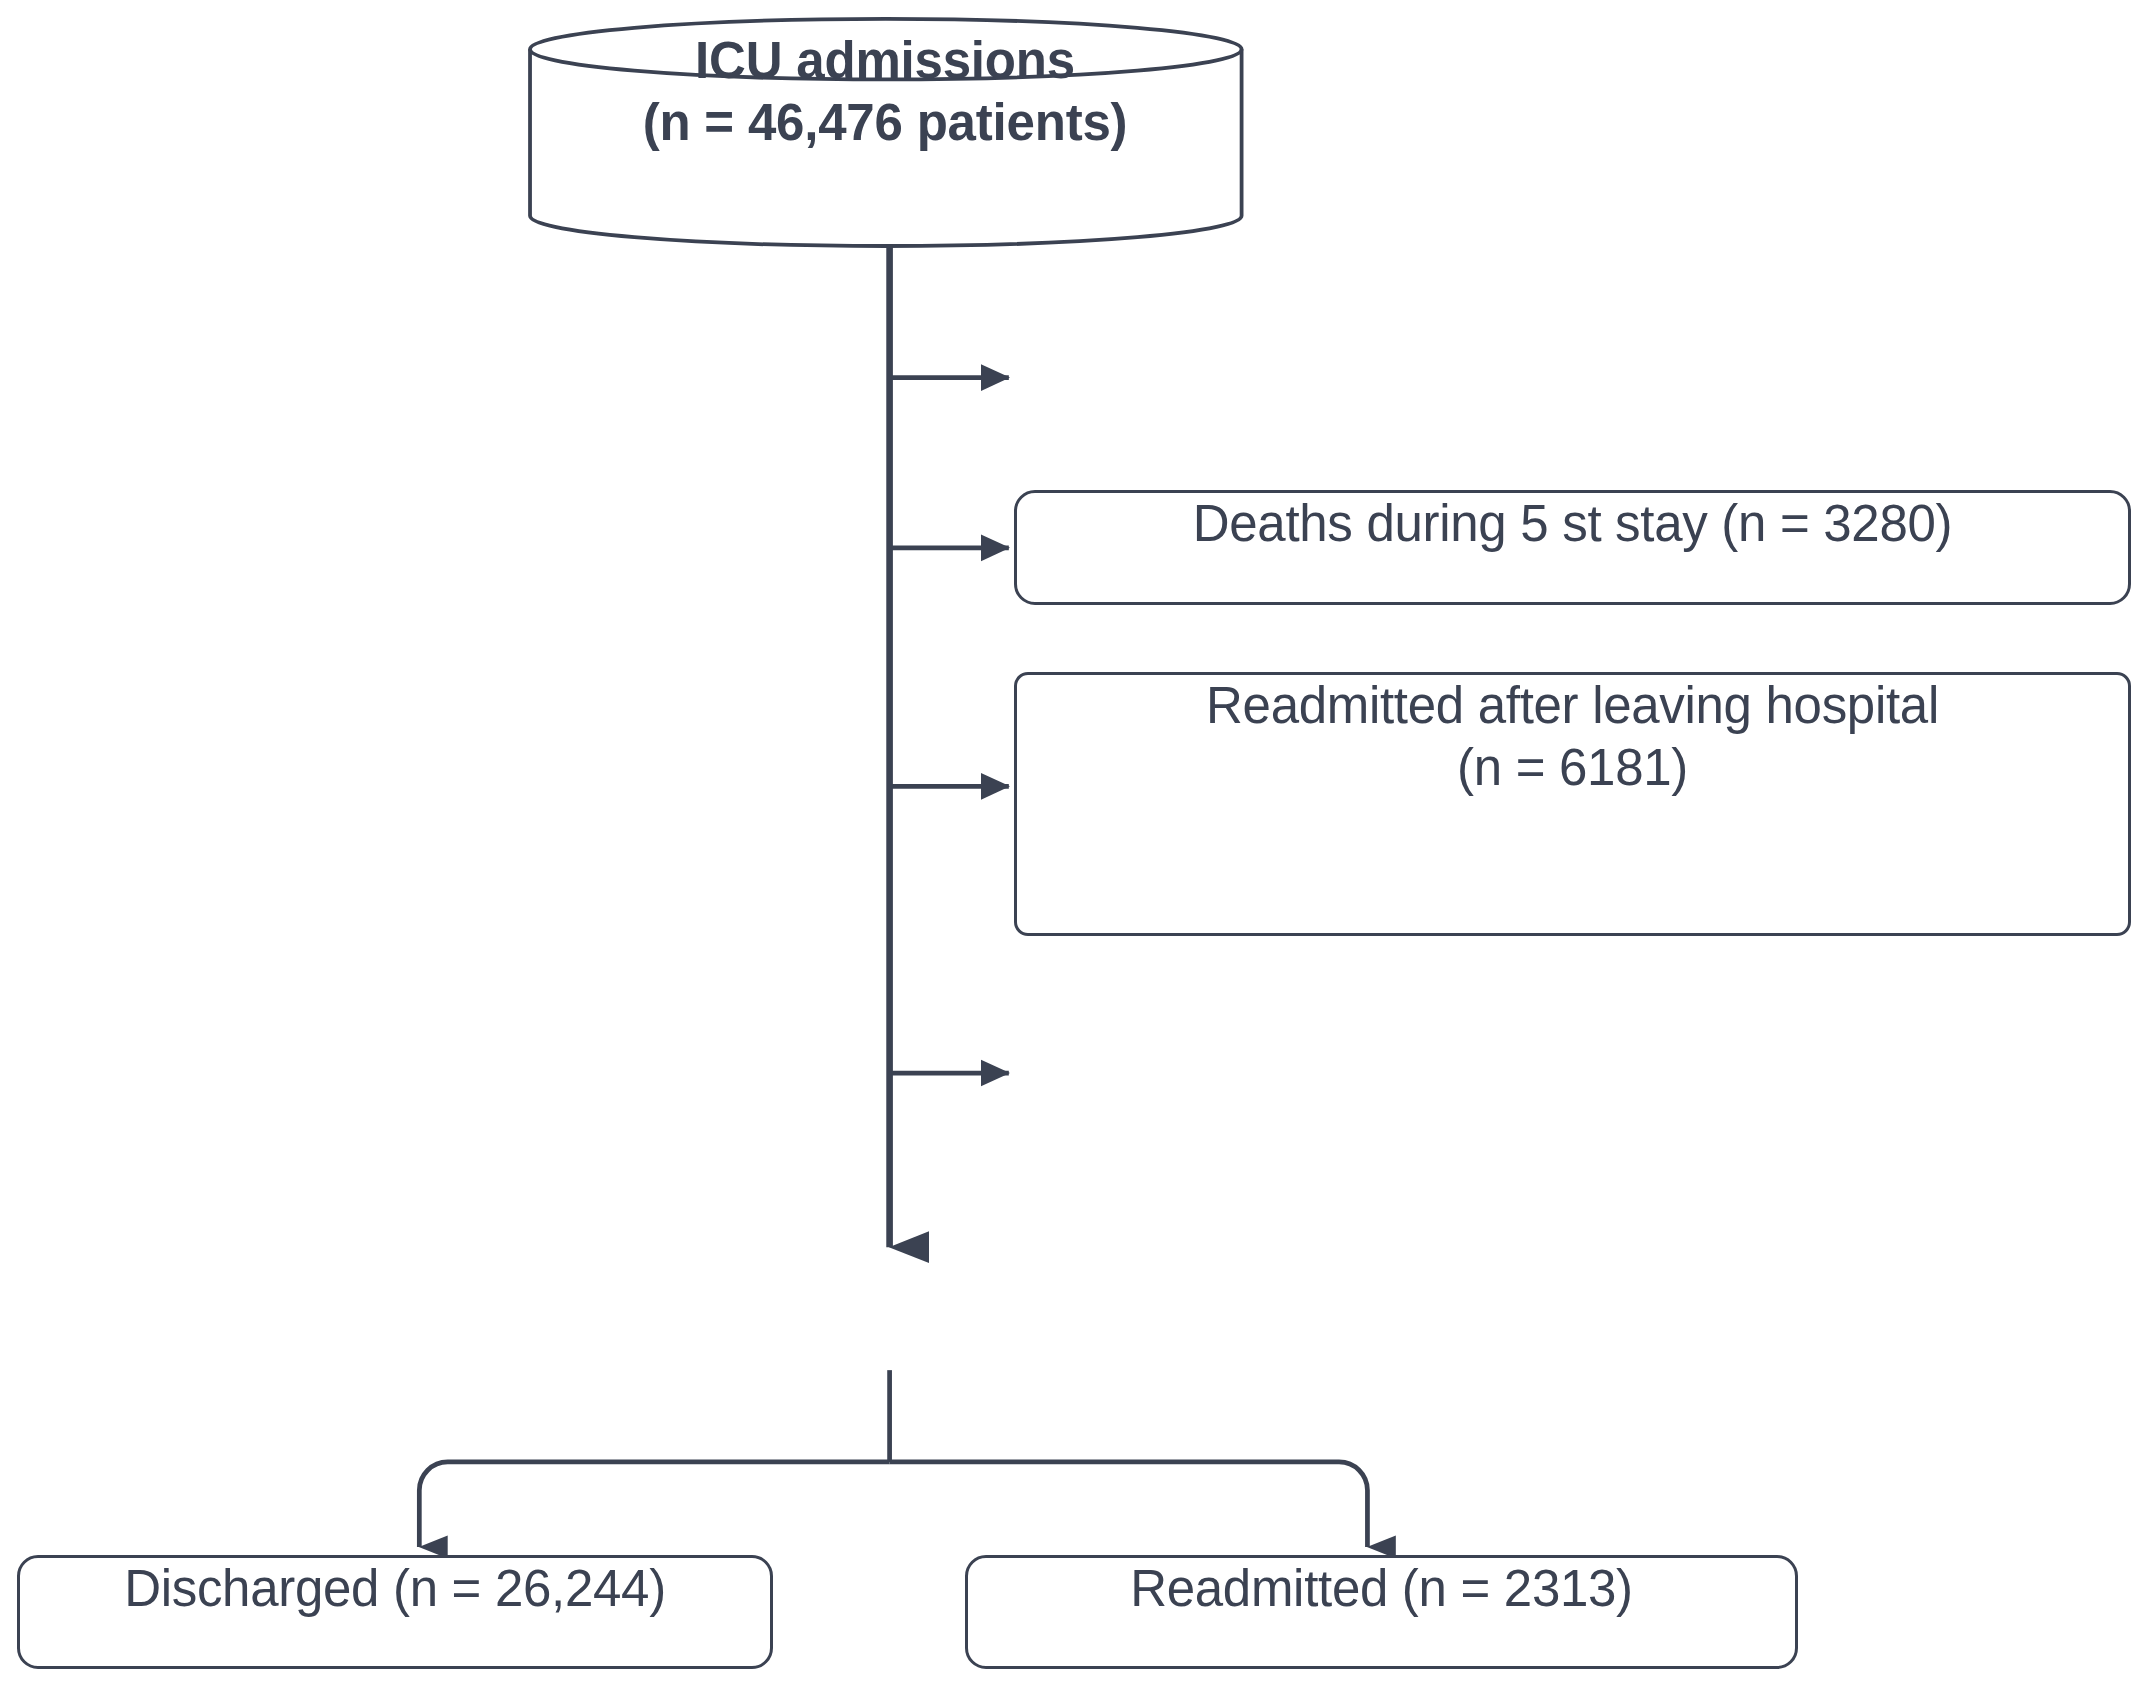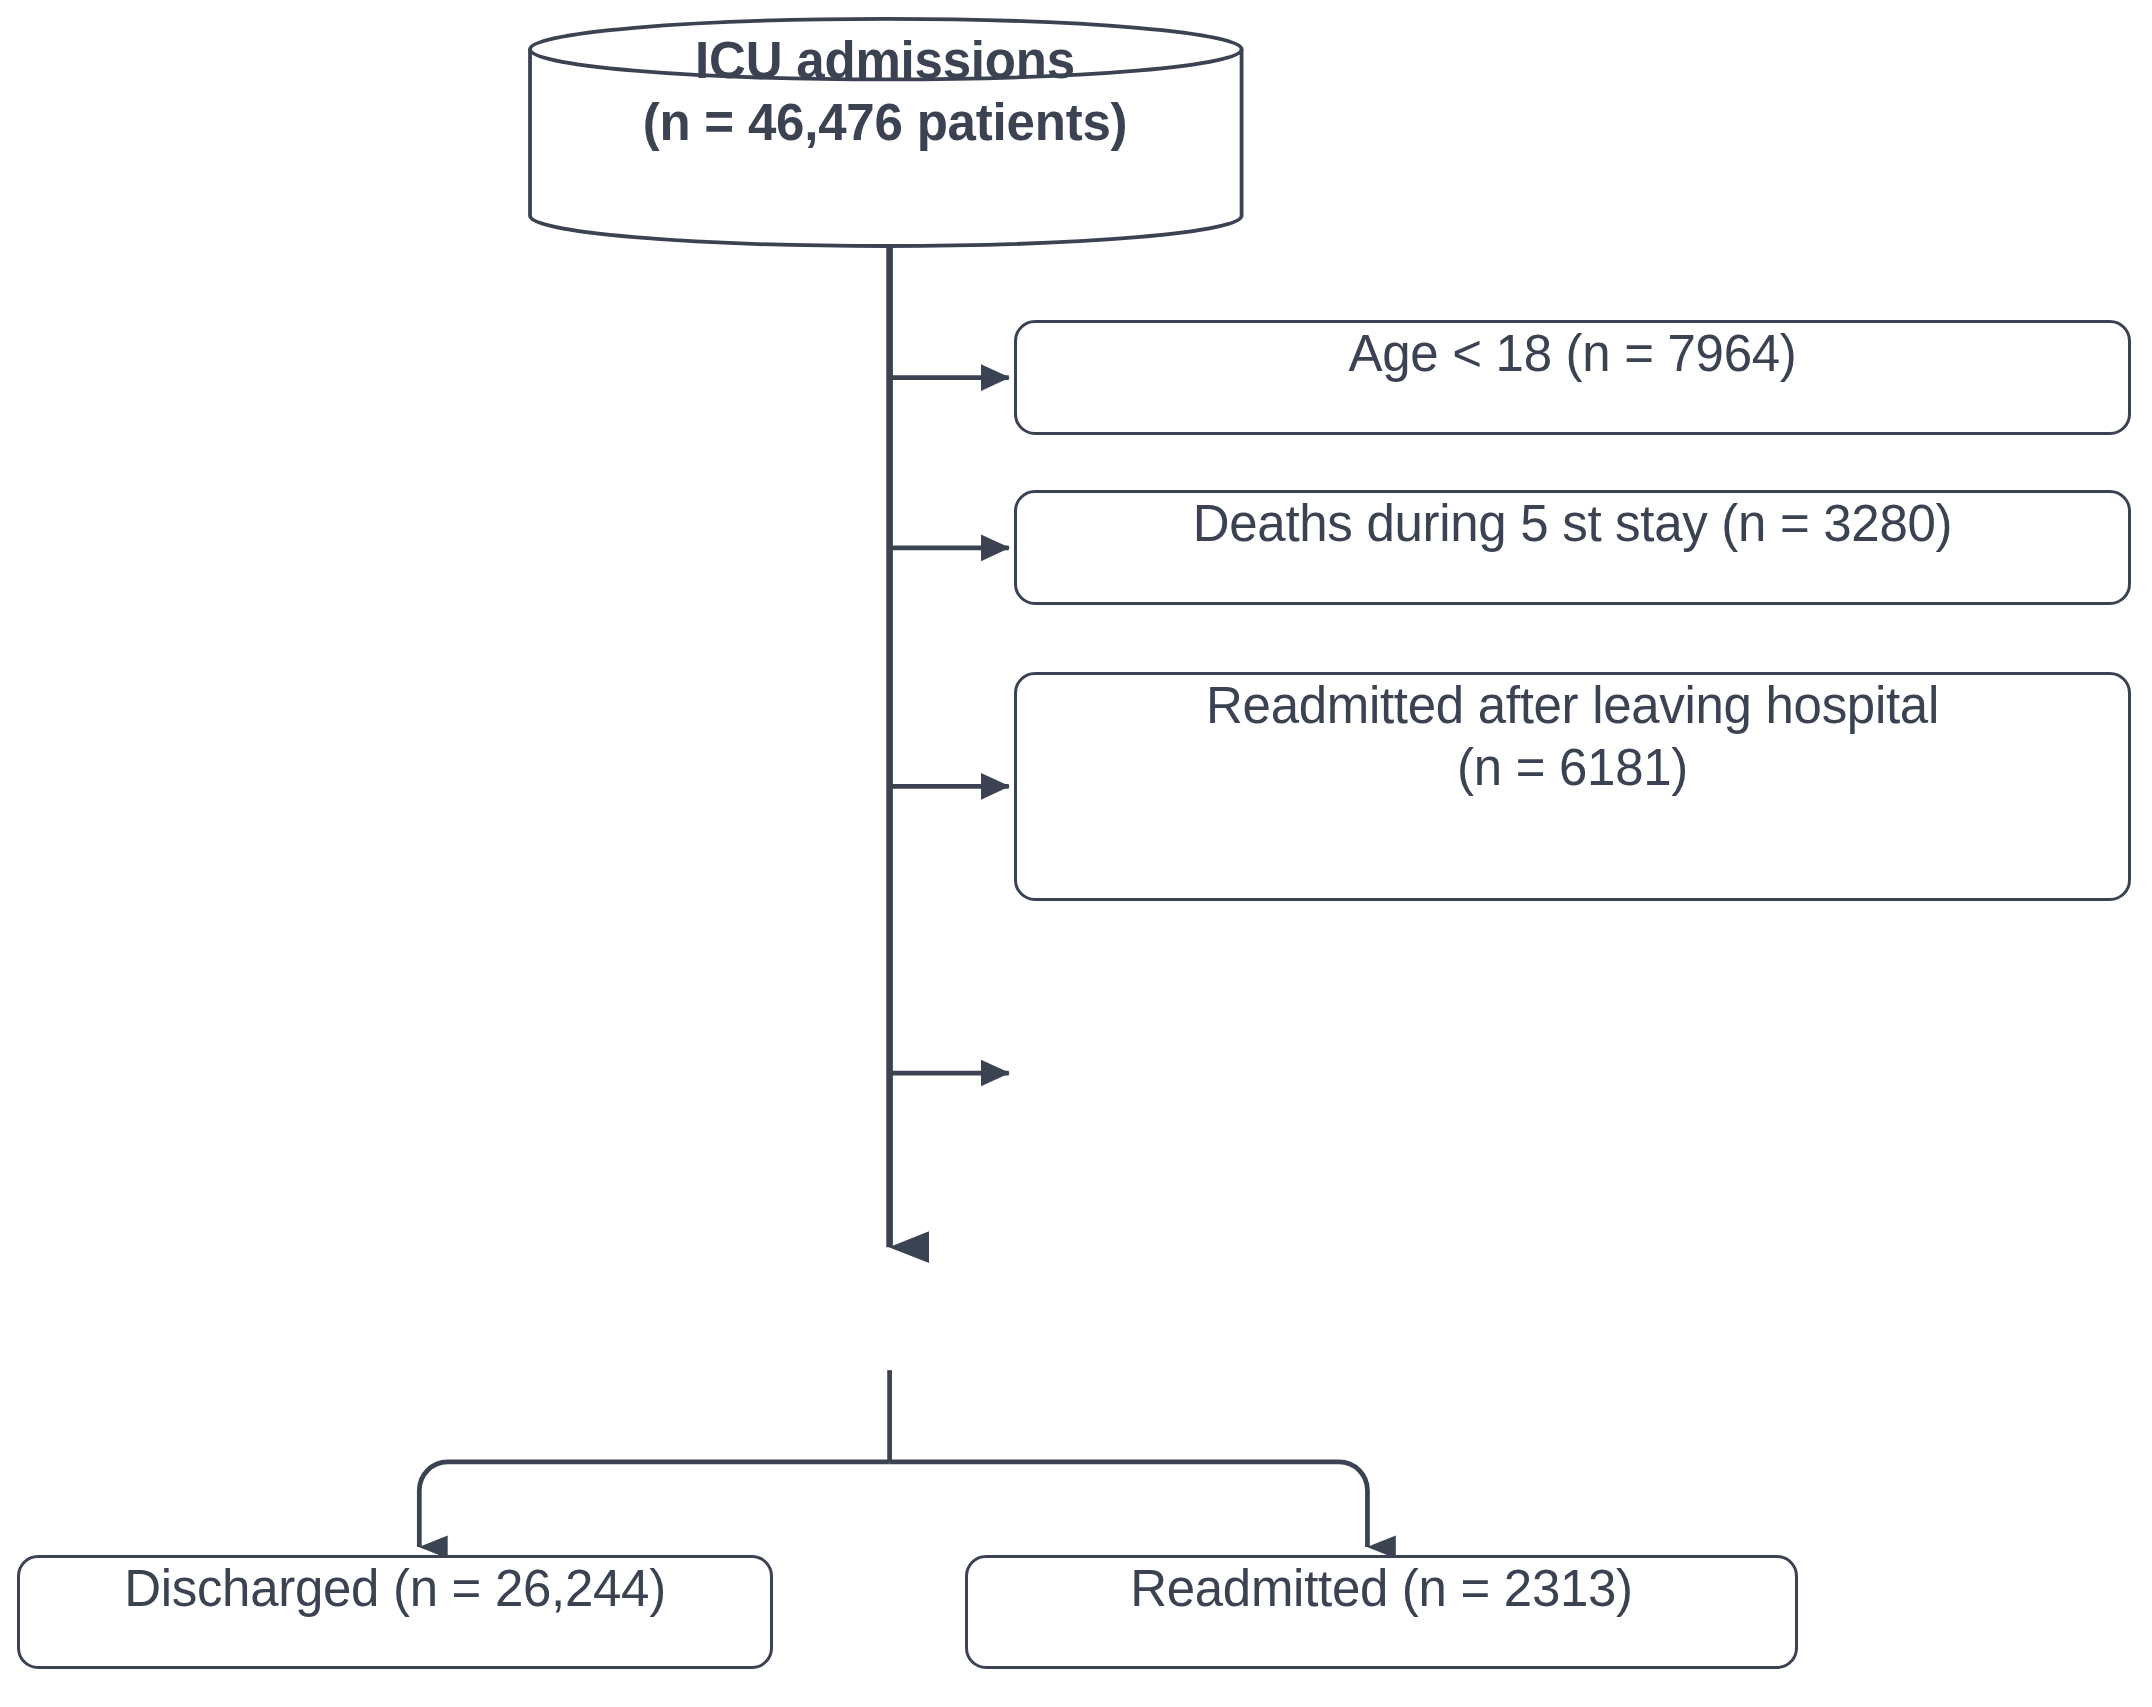--- a/index.html
+++ b/index.html
@@ -66,21 +66,21 @@
     left: 1014px;
     width: 1117px;
   }
   .exclusion .node-label {
     font-size: 51px;
     font-weight: normal;
     letter-spacing: -0.3px;
   }
   #exclusion-0 { top: 320px;  height: 115px; }
   #exclusion-1 { top: 490px;  height: 115px; }
-  #exclusion-2 { top: 672px;  height: 229px; }
+  #exclusion-2 { top: 672px;  height: 264px; border-radius: 14px; }
   #exclusion-3 { top: 959px; height: 229px; }
 
   
   #cohort-node {
     left: 428px;
     top: 1251px;
     width: 923px;
     height: 119px;
   }
   #cohort-node .node-label {
@@ -136,23 +136,20 @@
     <path d="M 940 1448 L 940 1545" fill="none" stroke="#3b4252" stroke-width="5"></path>
     <path d="M 940 1545 L 473 1545 A 30 30 0 0 0 443 1575 L 443 1635" fill="none" stroke="#3b4252" stroke-width="5" marker-end="url(#arrow-down)"></path>
     <path d="M 940 1545 L 1415 1545 A 30 30 0 0 1 1445 1575 L 1445 1635" fill="none" stroke="#3b4252" stroke-width="5" marker-end="url(#arrow-down)"></path>
   </svg>
 
   <div class="node" id="source-node">
     <span class="node-label">ICU admissions
 (n = 46,476 patients)</span>
   </div>
 
-  <div class="node rounded-box exclusion" id="exclusion-0">
-    <span class="node-label">Age &lt; 18 (n = 7964)</span>
-  </div>
 
   <div class="node rounded-box exclusion" id="exclusion-1">
     <span class="node-label">Deaths during 5 st stay (n = 3280)</span>
   </div>
 
   <div class="node rounded-box exclusion" id="exclusion-2">
     <span class="node-label">Readmitted after leaving hospital
 (n = 6181)</span>
   </div>
 

